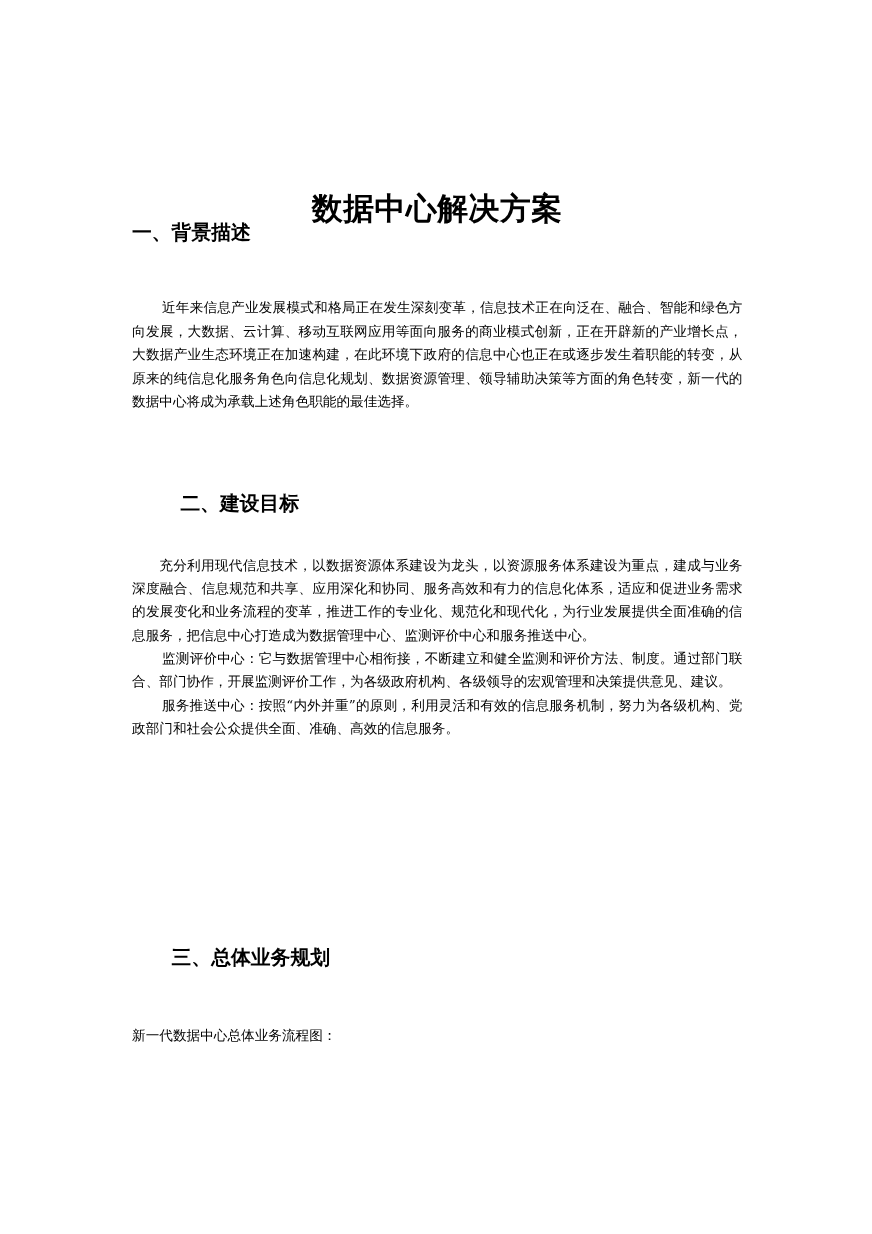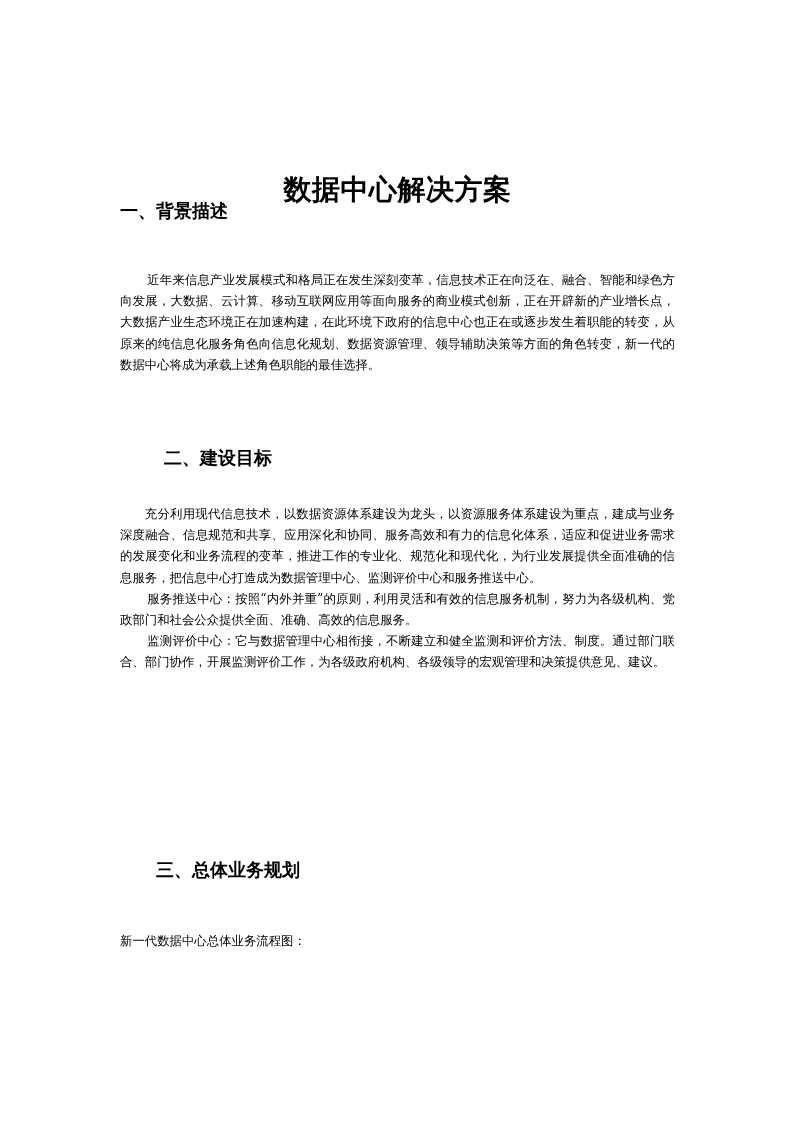--- a/index.html
+++ b/index.html
@@ -72,20 +72,20 @@
   <div class="title">数据中心解决方案</div>
 
   <div class="h1" style="top:198px;">一、背景描述</div>
   <div class="para-block" style="top:269px;">
     <p>近年来信息产业发展模式和格局正在发生深刻变革，信息技术正在向泛在、融合、智能和绿色方向发展，大数据、云计算、移动互联网应用等面向服务的商业模式创新，正在开辟新的产业增长点，大数据产业生态环境正在加速构建，在此环境下政府的信息中心也正在或逐步发生着职能的转变，从原来的纯信息化服务角色向信息化规划、数据资源管理、领导辅助决策等方面的角色转变，新一代的数据中心将成为承载上述角色职能的最佳选择。</p>
   </div>
 
   <div class="h1" style="top:445px;margin-left:44px;">二、建设目标</div>
   <div class="para-block" style="top:503px;">
     <p class="ind-small">充分利用现代信息技术，以数据资源体系建设为龙头，以资源服务体系建设为重点，建成与业务深度融合、信息规范和共享、应用深化和协同、服务高效和有力的信息化体系，适应和促进业务需求的发展变化和业务流程的变革，推进工作的专业化、规范化和现代化，为行业发展提供全面准确的信息服务，把信息中心打造成为数据管理中心、监测评价中心和服务推送中心。</p>
+    <p>监测评价中心：它与数据管理中心相衔接，不断建立和健全监测和评价方法、制度。通过部门联合、部门协作，开展监测评价工作，为各级政府机构、各级领导的宏观管理和决策提供意见、建议。</p>
     <p>服务推送中心：按照“内外并重”的原则，利用灵活和有效的信息服务机制，努力为各级机构、党政部门和社会公众提供全面、准确、高效的信息服务。</p>
-    <p>监测评价中心：它与数据管理中心相衔接，不断建立和健全监测和评价方法、制度。通过部门联合、部门协作，开展监测评价工作，为各级政府机构、各级领导的宏观管理和决策提供意见、建议。</p>
   </div>
 
   <div class="h1" style="top:857px;margin-left:36px;">三、总体业务规划</div>
   <div class="plain" style="top:930px;text-align:center;">新一代数据中心总体业务流程图：</div>
 
 </div>
 
 </body></html>

